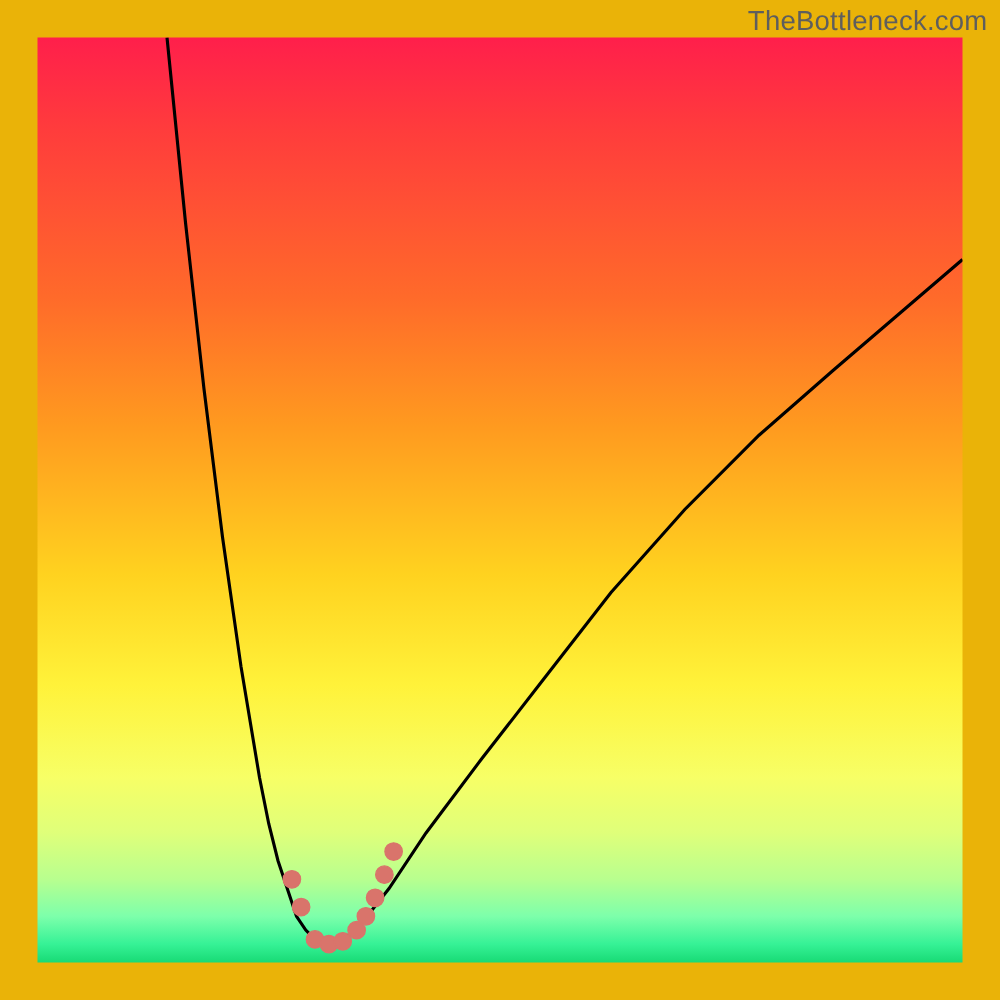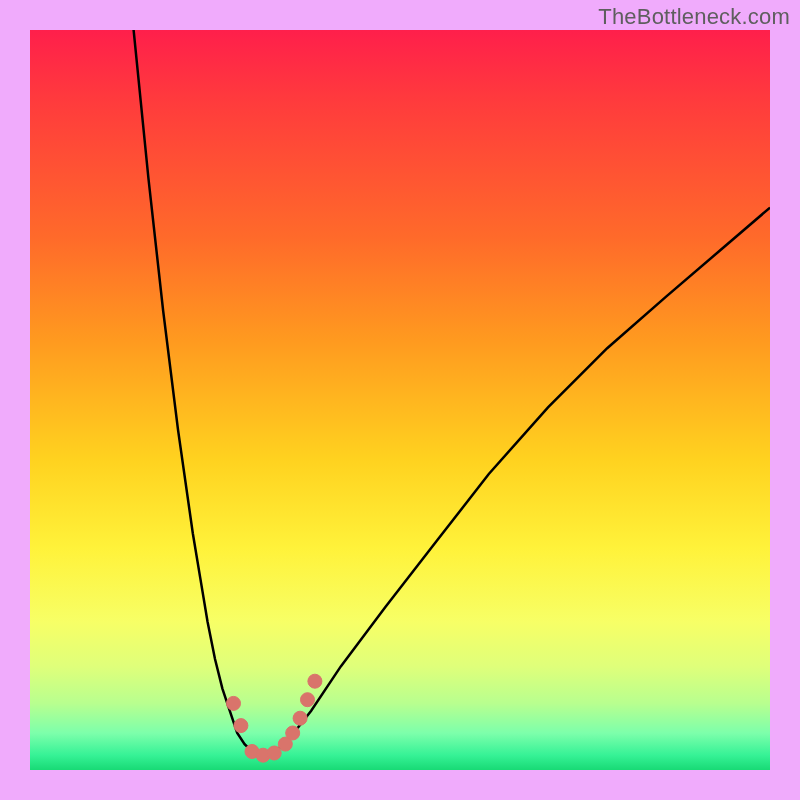--- a/index.html
+++ b/index.html
@@ -10,21 +10,21 @@
     background: #000;
     font-family: Arial, Helvetica, sans-serif;
     overflow: hidden;
   }
   .frame {
     position: absolute;
     left: 0;
     top: 0;
     width: 800px;
     height: 800px;
-    background: #f0abfc;
+    background: #eab308;
   }
   .plot {
     position: absolute;
     left: 30px;
     top: 30px;
     width: 740px;
     height: 740px;
     background: linear-gradient(to bottom,
       #ff1f4b 0%,
       #ff3c3c 10%,

